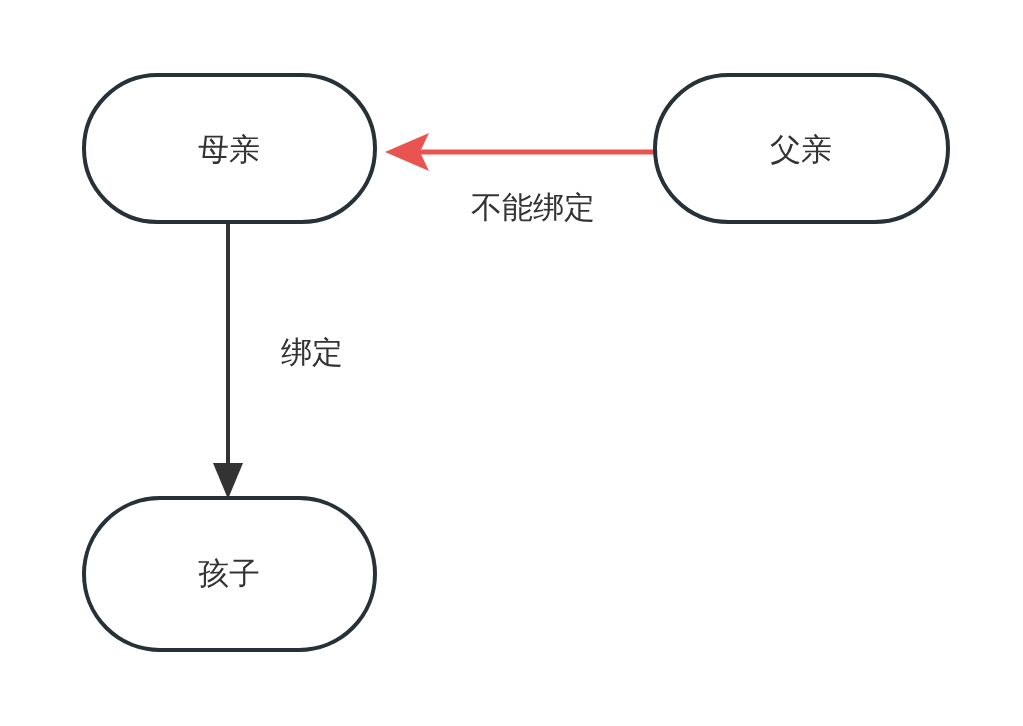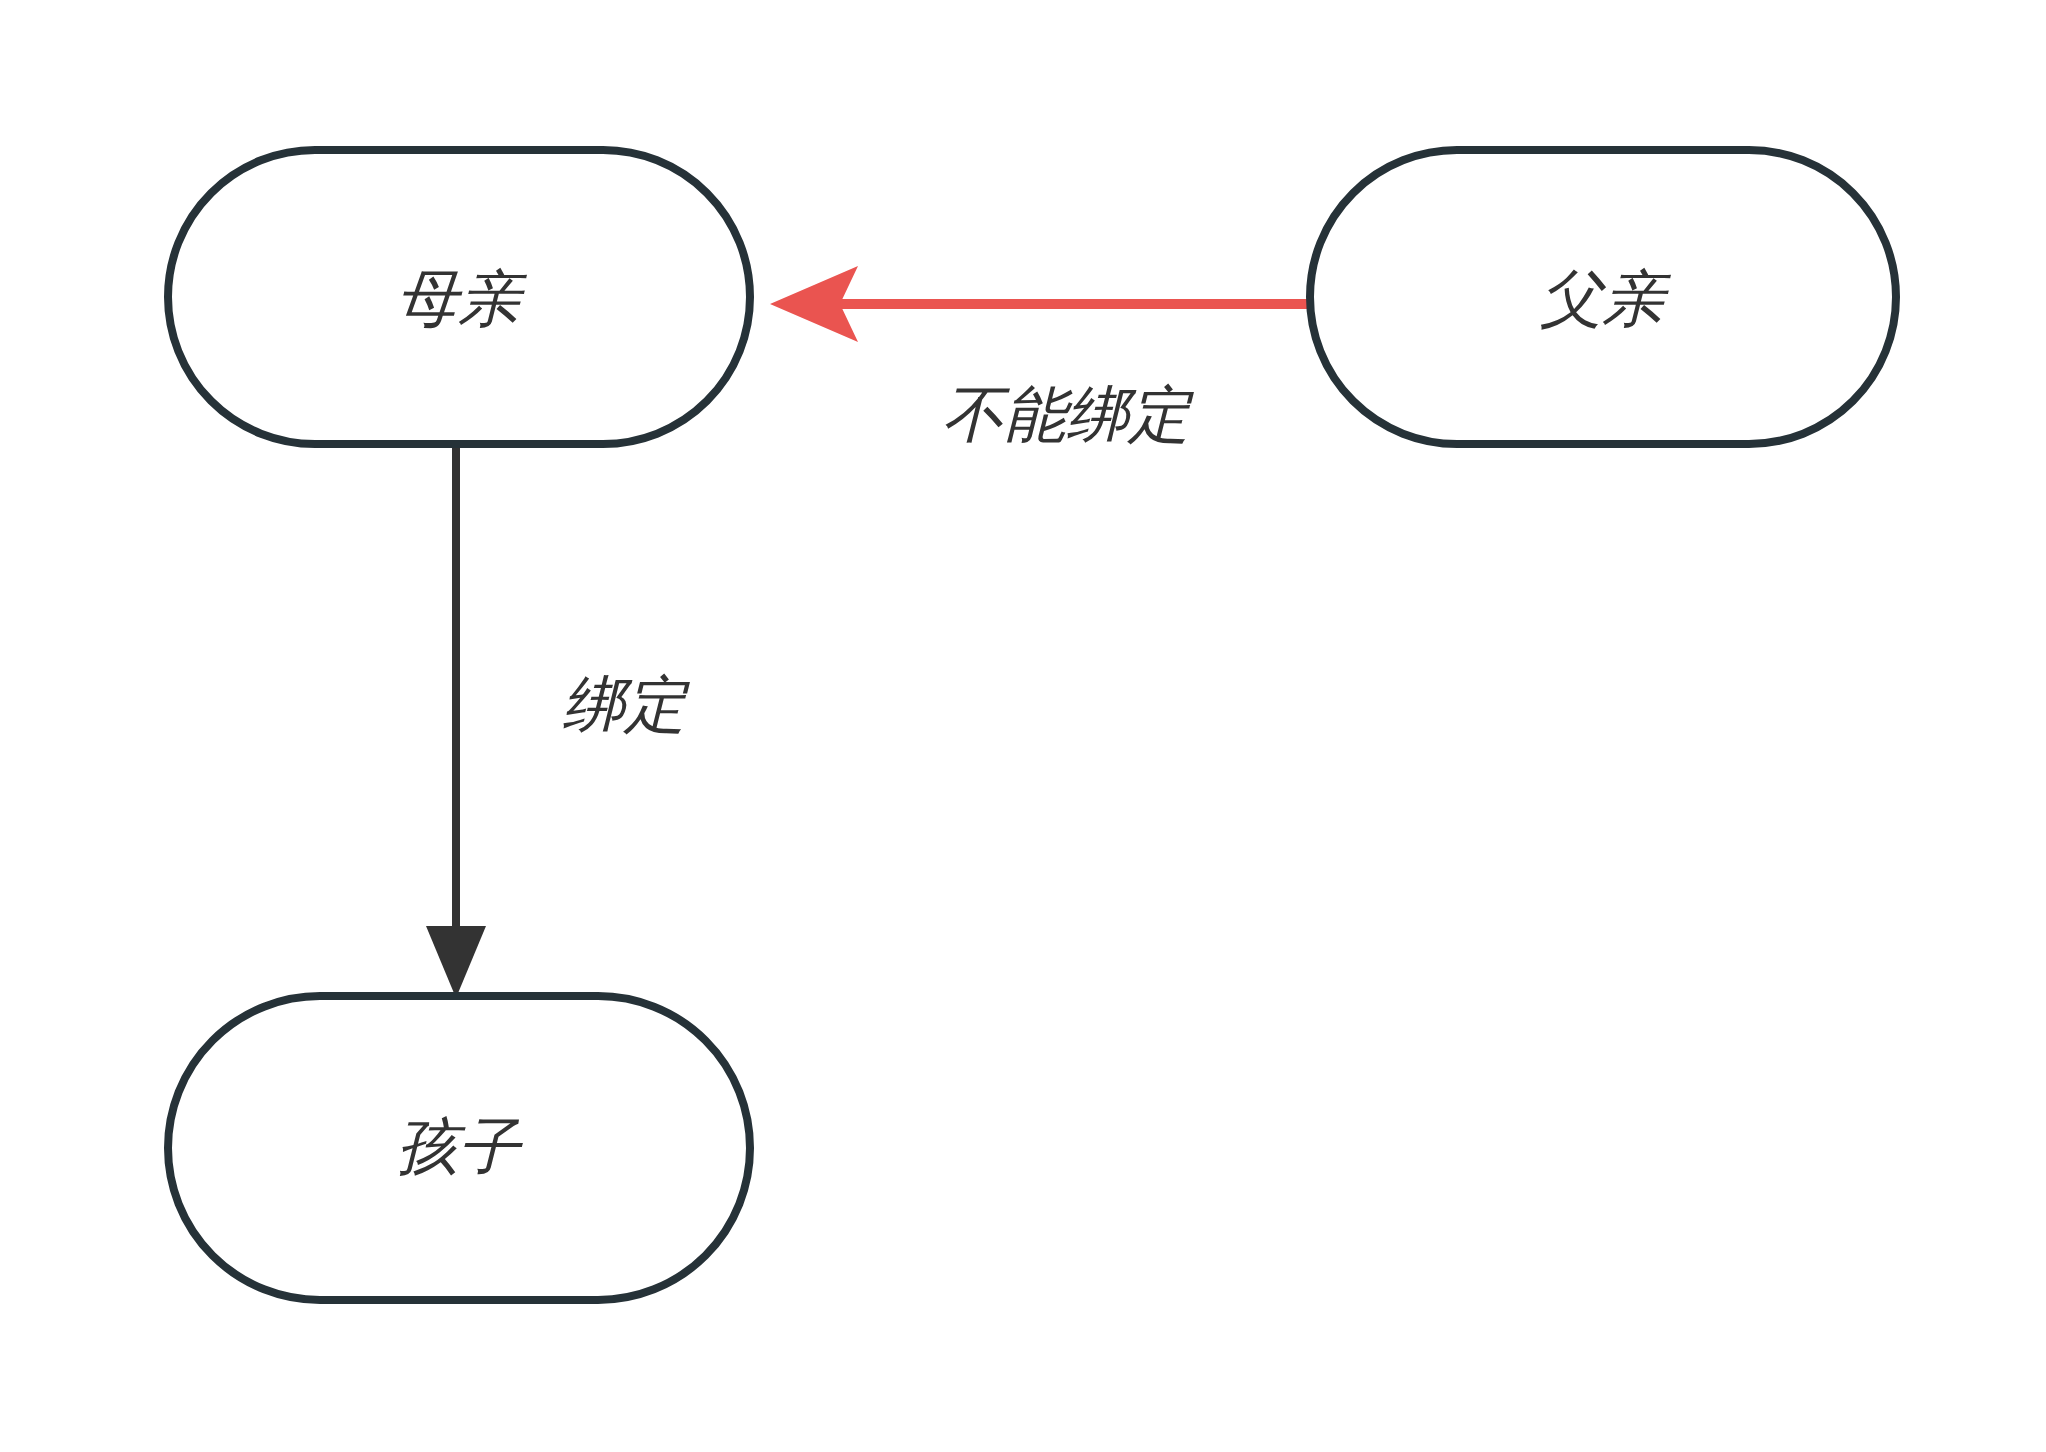--- a/index.html
+++ b/index.html
@@ -11,21 +11,20 @@
     width: 1023px;
     height: 726px;
     overflow: hidden;
     font-family: "Liberation Sans", "DejaVu Sans", sans-serif;
   }
   #diagram-root {
     position: relative;
     width: 1023px;
     height: 644px;
     background: #ffffff;
-    font-style: italic;
   }
   #diagram-svg {
     position: absolute;
     top: 0;
     left: 0;
     width: 1023px;
     height: 726px;
     display: block;
   }
   .node-shape {

